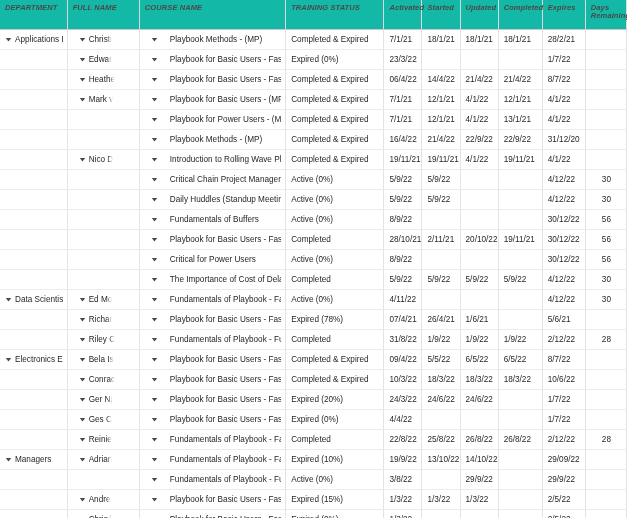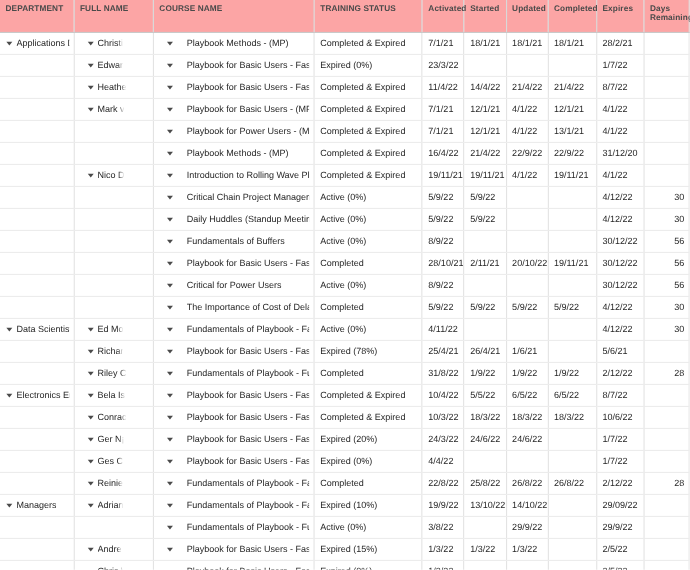--- a/index.html
+++ b/index.html
@@ -14,33 +14,34 @@
     font-family: "Liberation Sans", sans-serif;
     font-size: 8.5px;
     color: #222222;
   }
   table.grid {
     border-collapse: collapse;
     width: 627px;
     table-layout: fixed;
   }
   table.grid th {
-    background: #fca5a5;
+    background: #14b8a6;
     color: #4a4a4a;
     font-weight: bold;
     font-size: 7.5px;
     text-align: left;
     vertical-align: top;
     padding: 4px 4px 3px 5px;
     border-right: 1px solid #d9d9d9;
     border-bottom: 1px solid #c9c9c9;
     letter-spacing: 0.1px;
     height: 22px;
     white-space: normal;
     line-height: 1.08;
+    font-style: italic;
   }
   table.grid td {
     border-right: 1px solid #e3e3e3;
     border-bottom: 1px solid #ececec;
     padding: 2px 4px 2px 5px;
     height: 15px;
     vertical-align: middle;
     white-space: nowrap;
     overflow: hidden;
     text-overflow: clip;
@@ -87,21 +88,21 @@
   }
   .fade-name {
     -webkit-mask-image: linear-gradient(to right, #000 78%, rgba(0,0,0,0) 100%);
     mask-image: linear-gradient(to right, #000 78%, rgba(0,0,0,0) 100%);
     text-align: right;
   }
   .fade-course {
     overflow: hidden;
   }
   .num { text-align: left; }
-  .days { text-align: right; }
+  .days { text-align: center; }
   .hdr-days { line-height: 1.15; }
 </style>
 </head>
 <body>
 
 <table class="grid">
   <colgroup>
     <col class="c-dept">
       <col class="c-name">
       <col class="c-course">
@@ -221,21 +222,21 @@
           <div class="cell-inner indent-course">
             <span class="caret">
               <svg width="7" height="7" viewBox="0 0 7 7">
                 <path d="M0.8 2 L6.2 2 L3.5 5.4 Z" fill="#4a4a4a"></path>
               </svg>
             </span>
             <span class="txt fade-course">Playbook for Basic Users - Fast Track - ...</span>
           </div>
         </td>
         <td class="">Completed &amp; Expired</td>
-        <td class="num">11/4/22</td>
+        <td class="num">06/4/22</td>
         <td class="num">14/4/22</td>
         <td class="num">21/4/22</td>
         <td class="num">21/4/22</td>
         <td class="num">8/7/22</td>
         <td class="days"></td>
       </tr>
       <tr>
         <td>
           <div class="cell-inner indent-dept">
             <span class="txt "></span>
@@ -594,21 +595,21 @@
           <div class="cell-inner indent-course">
             <span class="caret">
               <svg width="7" height="7" viewBox="0 0 7 7">
                 <path d="M0.8 2 L6.2 2 L3.5 5.4 Z" fill="#4a4a4a"></path>
               </svg>
             </span>
             <span class="txt fade-course">Playbook for Basic Users - Fast Track ...</span>
           </div>
         </td>
         <td class="">Expired (78%)</td>
-        <td class="num">25/4/21</td>
+        <td class="num">07/4/21</td>
         <td class="num">26/4/21</td>
         <td class="num">1/6/21</td>
         <td class="num"></td>
         <td class="num">5/6/21</td>
         <td class="days"></td>
       </tr>
       <tr>
         <td>
           <div class="cell-inner indent-dept">
             <span class="txt "></span>
@@ -667,21 +668,21 @@
           <div class="cell-inner indent-course">
             <span class="caret">
               <svg width="7" height="7" viewBox="0 0 7 7">
                 <path d="M0.8 2 L6.2 2 L3.5 5.4 Z" fill="#4a4a4a"></path>
               </svg>
             </span>
             <span class="txt fade-course">Playbook for Basic Users - Fast Track - ...</span>
           </div>
         </td>
         <td class="">Completed &amp; Expired</td>
-        <td class="num">10/4/22</td>
+        <td class="num">09/4/22</td>
         <td class="num">5/5/22</td>
         <td class="num">6/5/22</td>
         <td class="num">6/5/22</td>
         <td class="num">8/7/22</td>
         <td class="days"></td>
       </tr>
       <tr>
         <td>
           <div class="cell-inner indent-dept">
             <span class="txt "></span>

